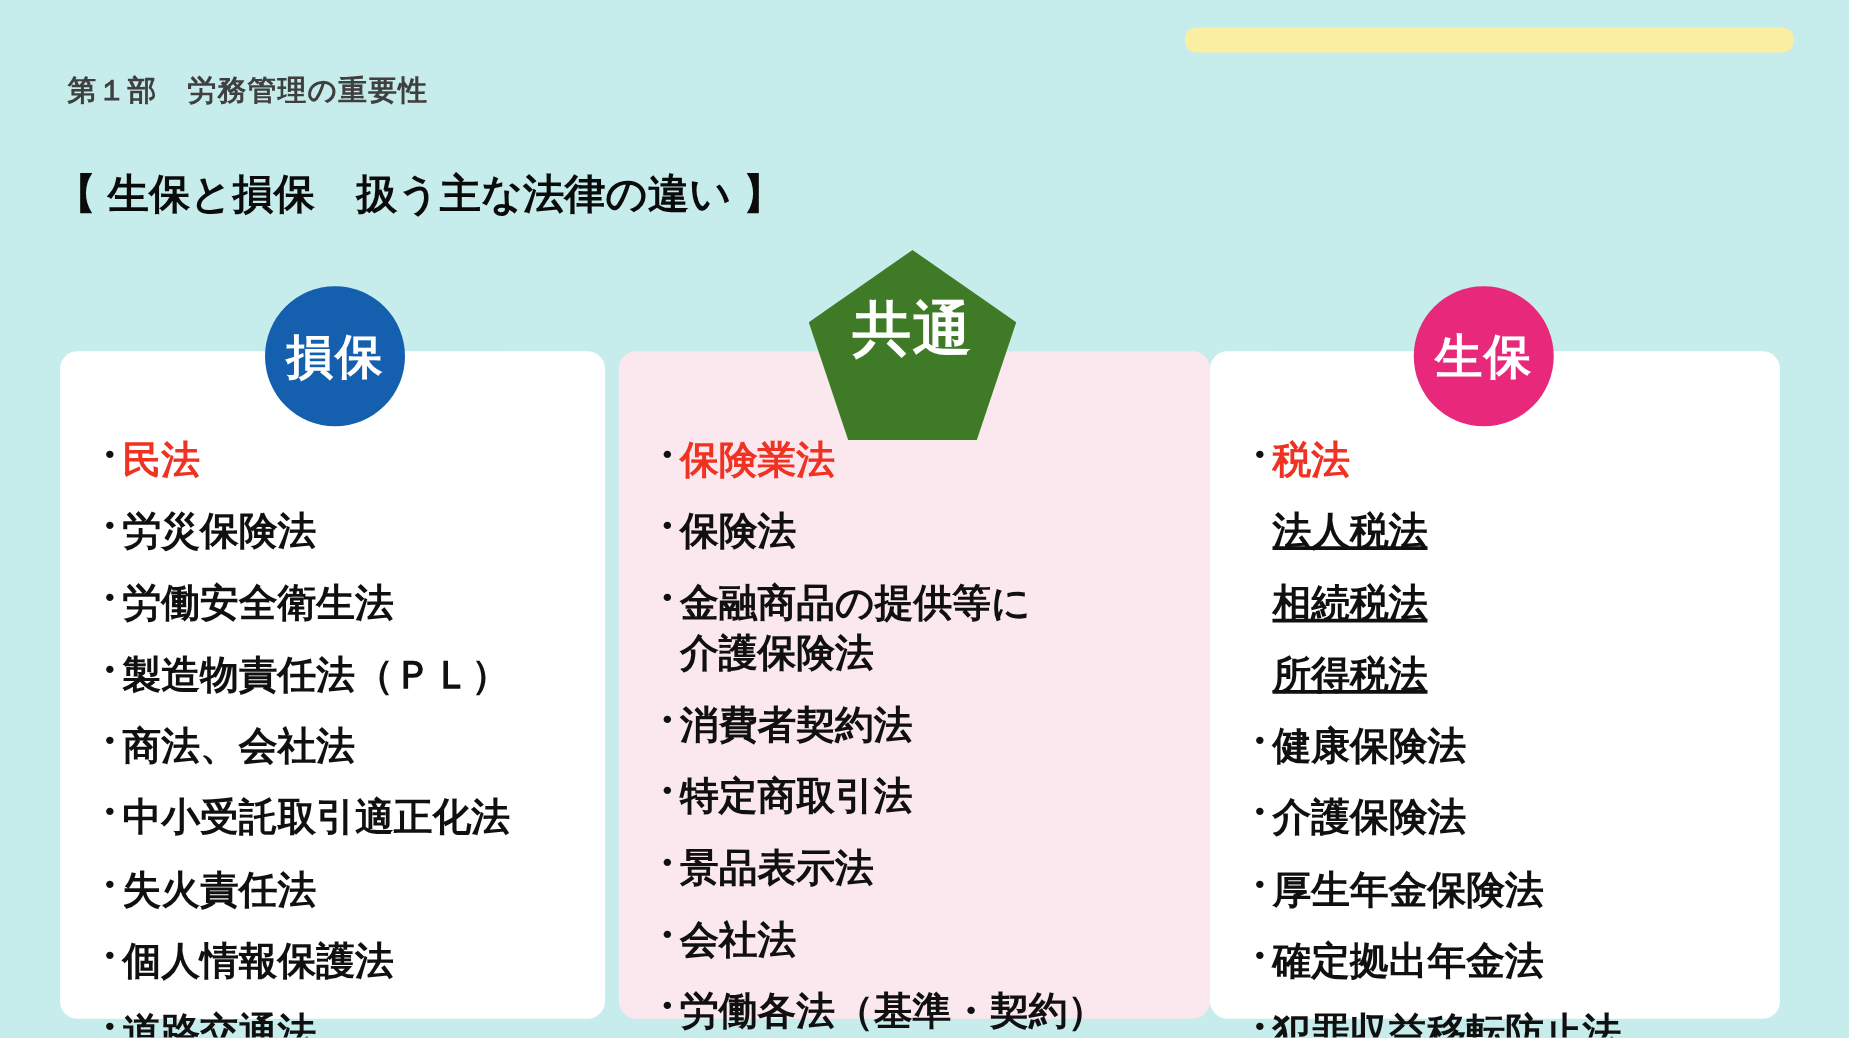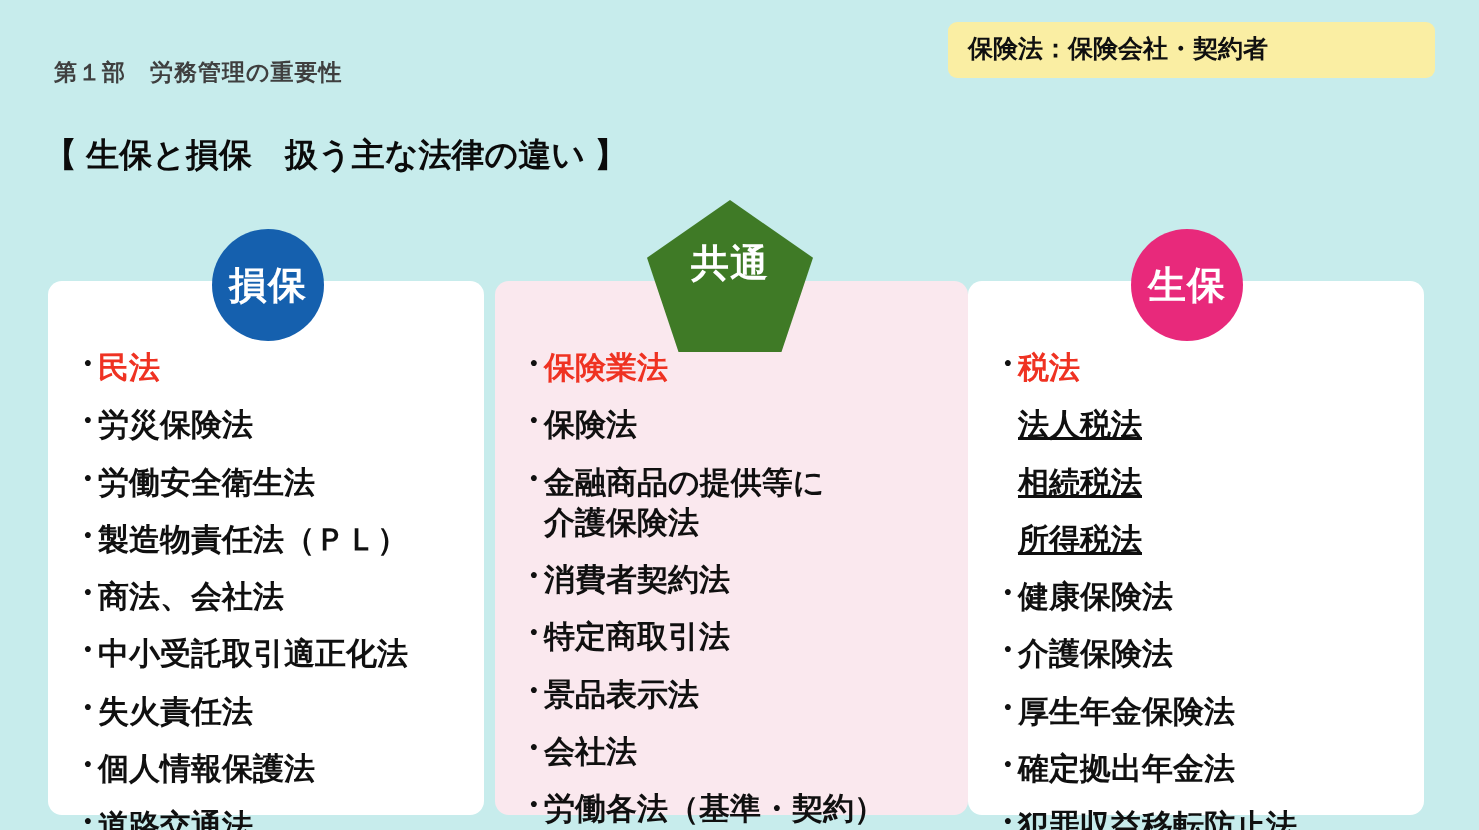--- a/index.html
+++ b/index.html
@@ -52,21 +52,21 @@
     color:#ffffff; font-weight:bold; white-space:pre;
   }
   .badge.circle {
     width:112px; height:112px; border-radius:50%;
     font-size:38px; letter-spacing:1px;
   }
   .badge-sonpo  { left:212px;  top:229px; background:#1560ae; }
   .badge-seiho  { left:1131px; top:229px; background:#e8297b;text-align:right; }
   .badge.pentagon {
     left:647px; top:200px; width:166px; height:152px;
-    background:#3f7a26; font-size:38px; letter-spacing:1px;
+    background:#3f7a26; font-size:47px; letter-spacing:1px;
     clip-path: polygon(50% 0%, 100% 38%, 81% 100%, 19% 100%, 0% 38%);
     padding-bottom:26px;
   }
 
   
   .list {
     position:absolute; z-index:6;
     font-size:31px; font-weight:bold; color:#101010;
     line-height:1.0;
   }
@@ -90,21 +90,20 @@
 </head>
 <body>
 
 <div>
 
   <div id="subtitle">第１部　労務管理の重要性</div>
 
   <div id="main-title">【 生保と損保　扱う主な法律の違い 】</div>
 
   <div id="callout">
-    <div class="cl-line">保険法：保険会社・契約者</div>
   </div>
 
   <div id="columns">
 
     <div class="card c0"></div>
     <div class="card c1"></div>
     <div class="card c2"></div>
 
     <div class="badge circle badge-sonpo">
       <span>損保</span>

